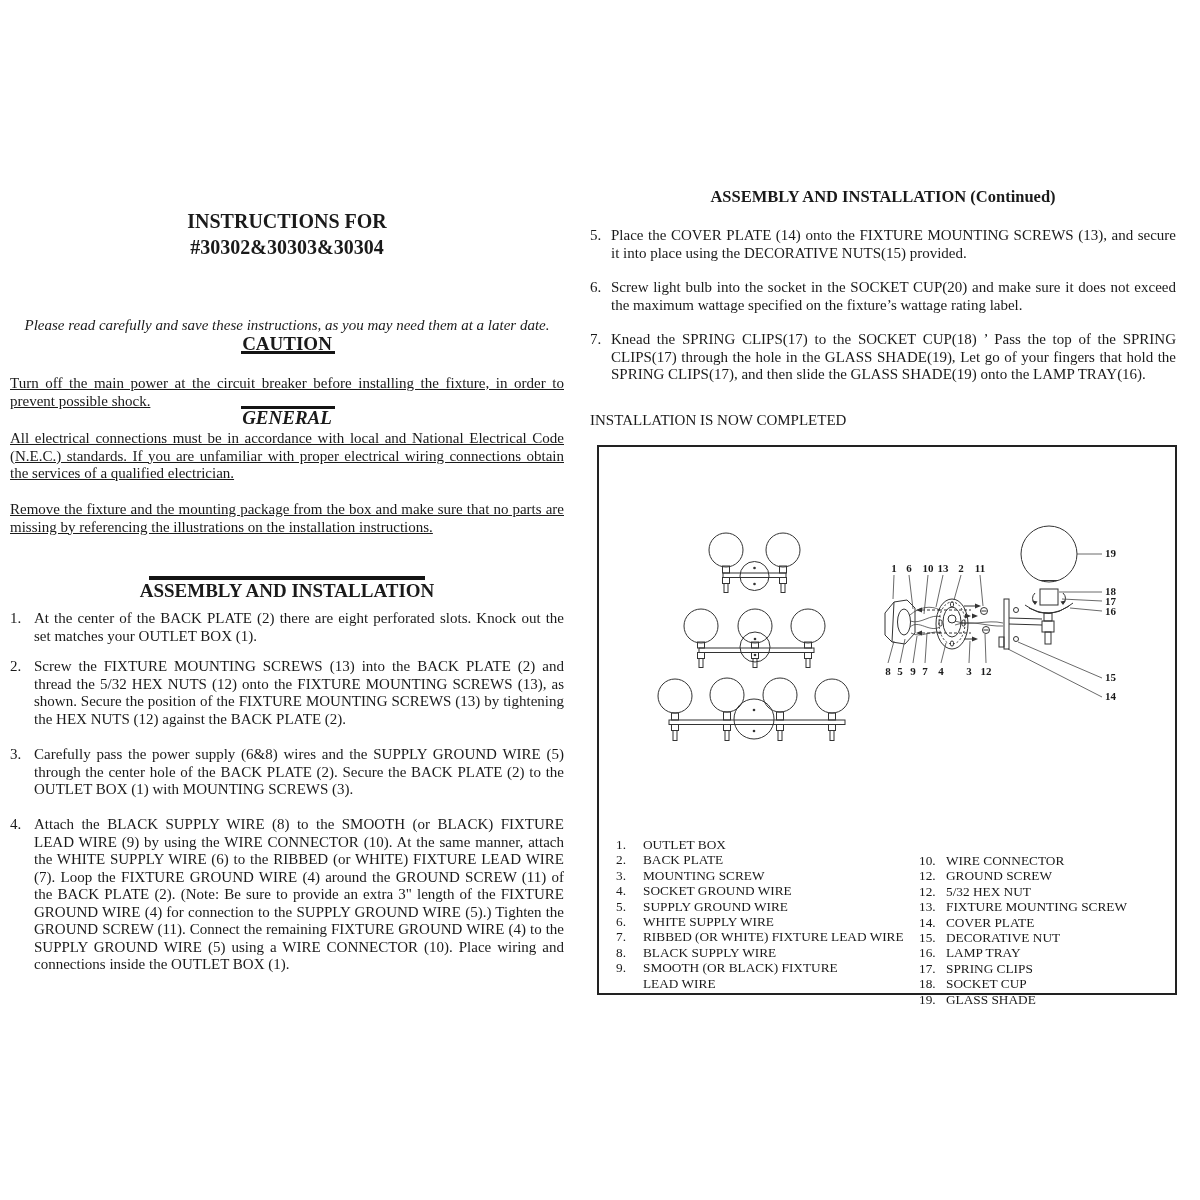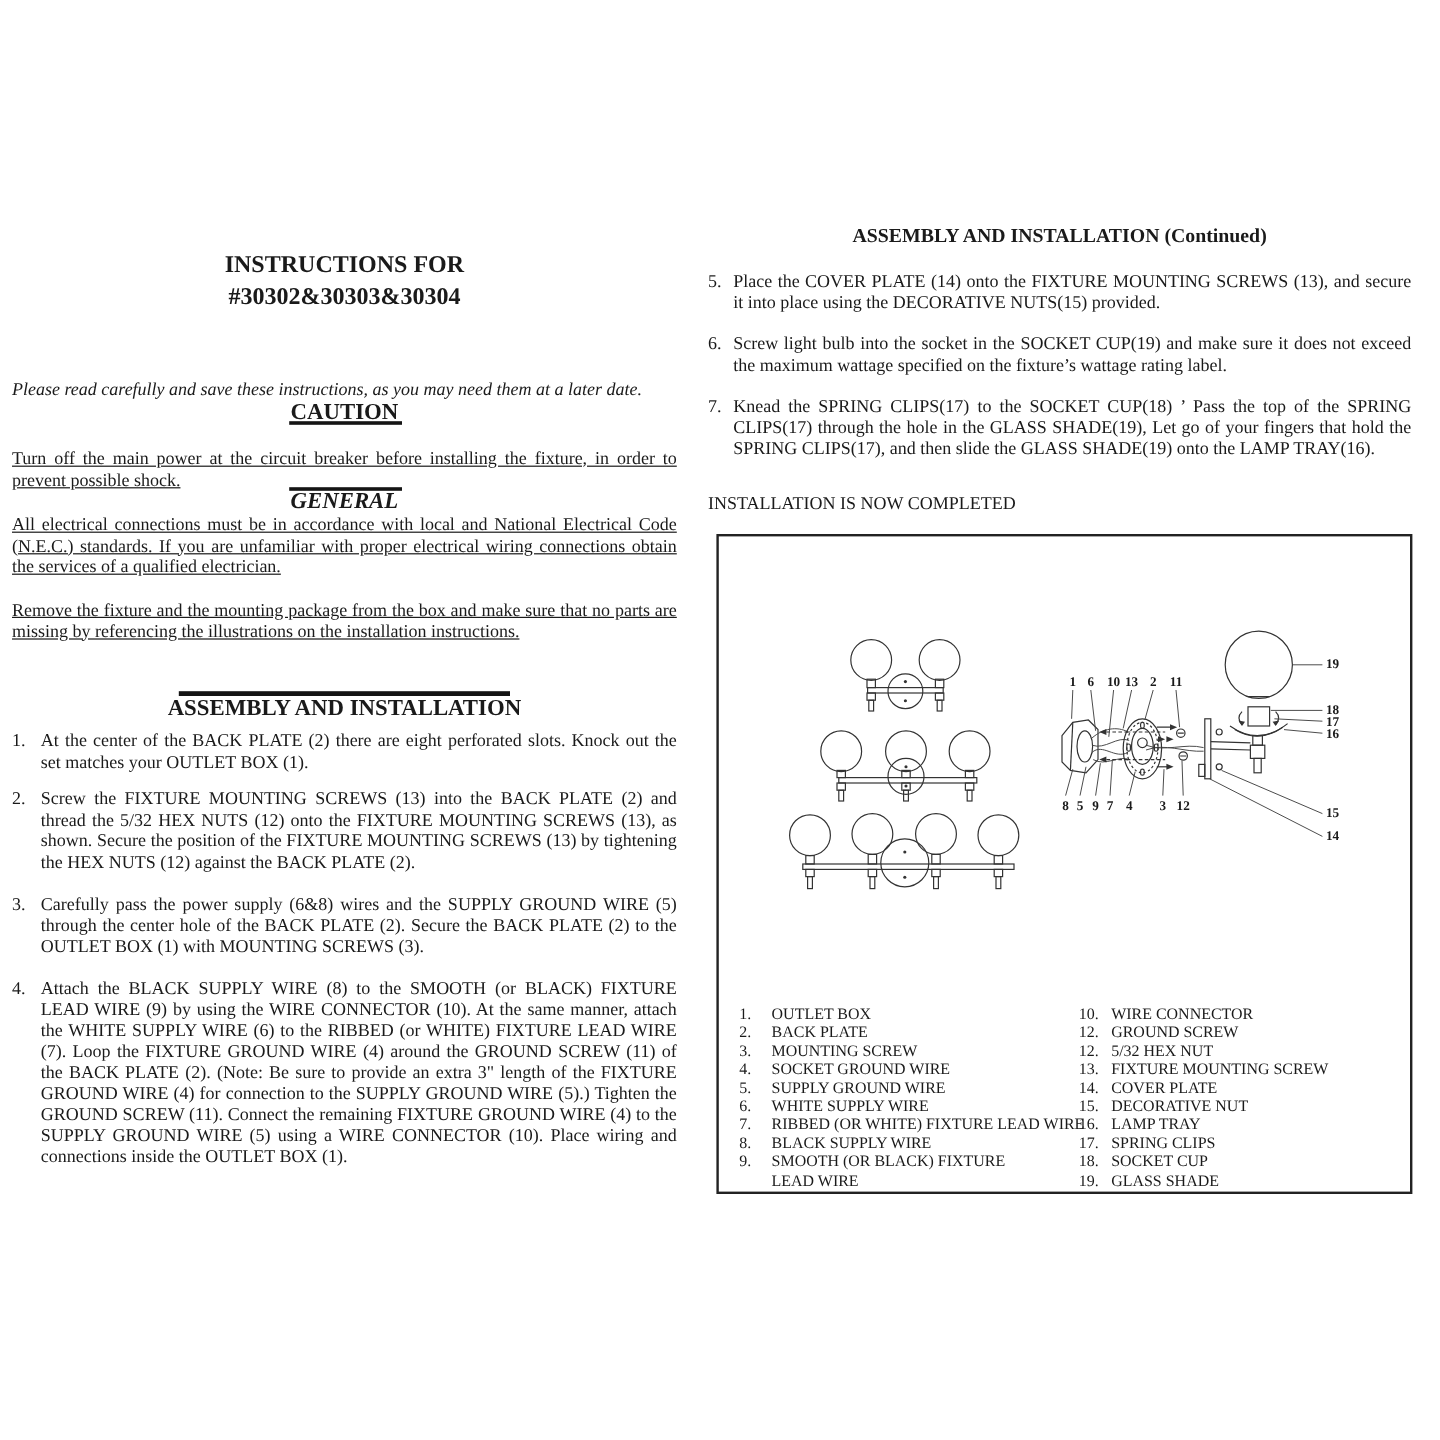--- a/index.html
+++ b/index.html
@@ -5,21 +5,21 @@
   html,body{margin:0;padding:0;}
   body{
     width:1200px;height:1200px;background:#ffffff;position:relative;
     font-family:"Liberation Serif","DejaVu Serif",serif;color:#1a1a1a;
     -webkit-font-smoothing:antialiased;
   }
   .abs{position:absolute;}
   
   .lcol-block{left:10px;width:554px;}
   .doc-title{top:208px;text-align:center;font-weight:bold;font-size:20px;line-height:26px;}
-  .intro{top:317px;font-style:italic;font-size:15px;line-height:17.5px;text-align:left;}
+  .intro{top:317px;font-style:italic;font-size:15px;line-height:17.5px;text-align:center;}
   .rule{background:#141414;height:3px;}
   .rule-caution{top:351px;left:241px;width:94px;}
   .rule-general{top:406px;left:241px;width:94px;}
   .rule-assembly{top:576px;left:149px;width:276px;height:4px;}
   .sec-head{text-align:center;font-weight:bold;font-size:19px;line-height:20px;}
   .h-caution{top:334px;}
   .h-general{top:408px;font-style:italic;}
   .h-assembly{top:581px;}
   .body-par{font-size:15px;line-height:17.5px;text-align:justify;text-decoration:underline;}
   .p-caution{top:375px;}
@@ -41,21 +41,21 @@
   .s7{top:331px;}
   .completed{top:412px;font-size:15px;line-height:17px;text-align:left;}
   
   .figure-box{
     left:597px;top:445px;width:576px;height:546px;
     border:2px solid #222;background:#fff;
   }
   .fig-svg{position:absolute;left:0;top:0;}
   .parts{position:absolute;top:390px;font-size:13.3px;line-height:15.4px;}
   .parts-left{left:17px;width:290px;}
-  .parts-right{left:300px;width:250px;}
+  .parts-right{left:320px;width:250px;margin-top:16px;}
   .part-row{display:flex;}
   .part-row .pn{flex:0 0 27px;}
   .part-row .pl{flex:1;}
   svg .ln{stroke:#333;stroke-width:1;fill:none;}
   svg .ldr{stroke:#444;stroke-width:0.8;fill:none;}
   svg .callout{font-family:"Liberation Serif","DejaVu Serif",serif;font-size:11px;font-weight:bold;fill:#1a1a1a;}
 </style>
 </head>
 <body>
 
@@ -96,21 +96,21 @@
 </div>
 
 <div class="abs rcol-block h-continued">ASSEMBLY AND INSTALLATION (Continued)</div>
 
 <div class="abs rcol-block step rstep s5">
   <span class="n">5.</span>
   <span class="t">Place the COVER PLATE (14) onto the FIXTURE MOUNTING SCREWS (13), and secure it into place using the DECORATIVE NUTS(15) provided.</span>
 </div>
 <div class="abs rcol-block step rstep s6">
   <span class="n">6.</span>
-  <span class="t">Screw light bulb into the socket in the SOCKET CUP(19) and make sure it does not exceed the maximum wattage specified on the fixture’s wattage rating label.</span>
+  <span class="t">Screw light bulb into the socket in the SOCKET CUP(20) and make sure it does not exceed the maximum wattage specified on the fixture’s wattage rating label.</span>
 </div>
 <div class="abs rcol-block step rstep s7">
   <span class="n">7.</span>
   <span class="t">Knead the SPRING CLIPS(17) to the SOCKET CUP(18) ’ Pass the top of the SPRING CLIPS(17)  through the hole in the GLASS SHADE(19), Let go of your fingers that hold the SPRING CLIPS(17), and then slide the GLASS SHADE(19) onto the LAMP TRAY(16).</span>
 </div>
 
 <div class="abs rcol-block completed">INSTALLATION IS NOW COMPLETED</div>
 
 <div class="abs figure-box">
 

